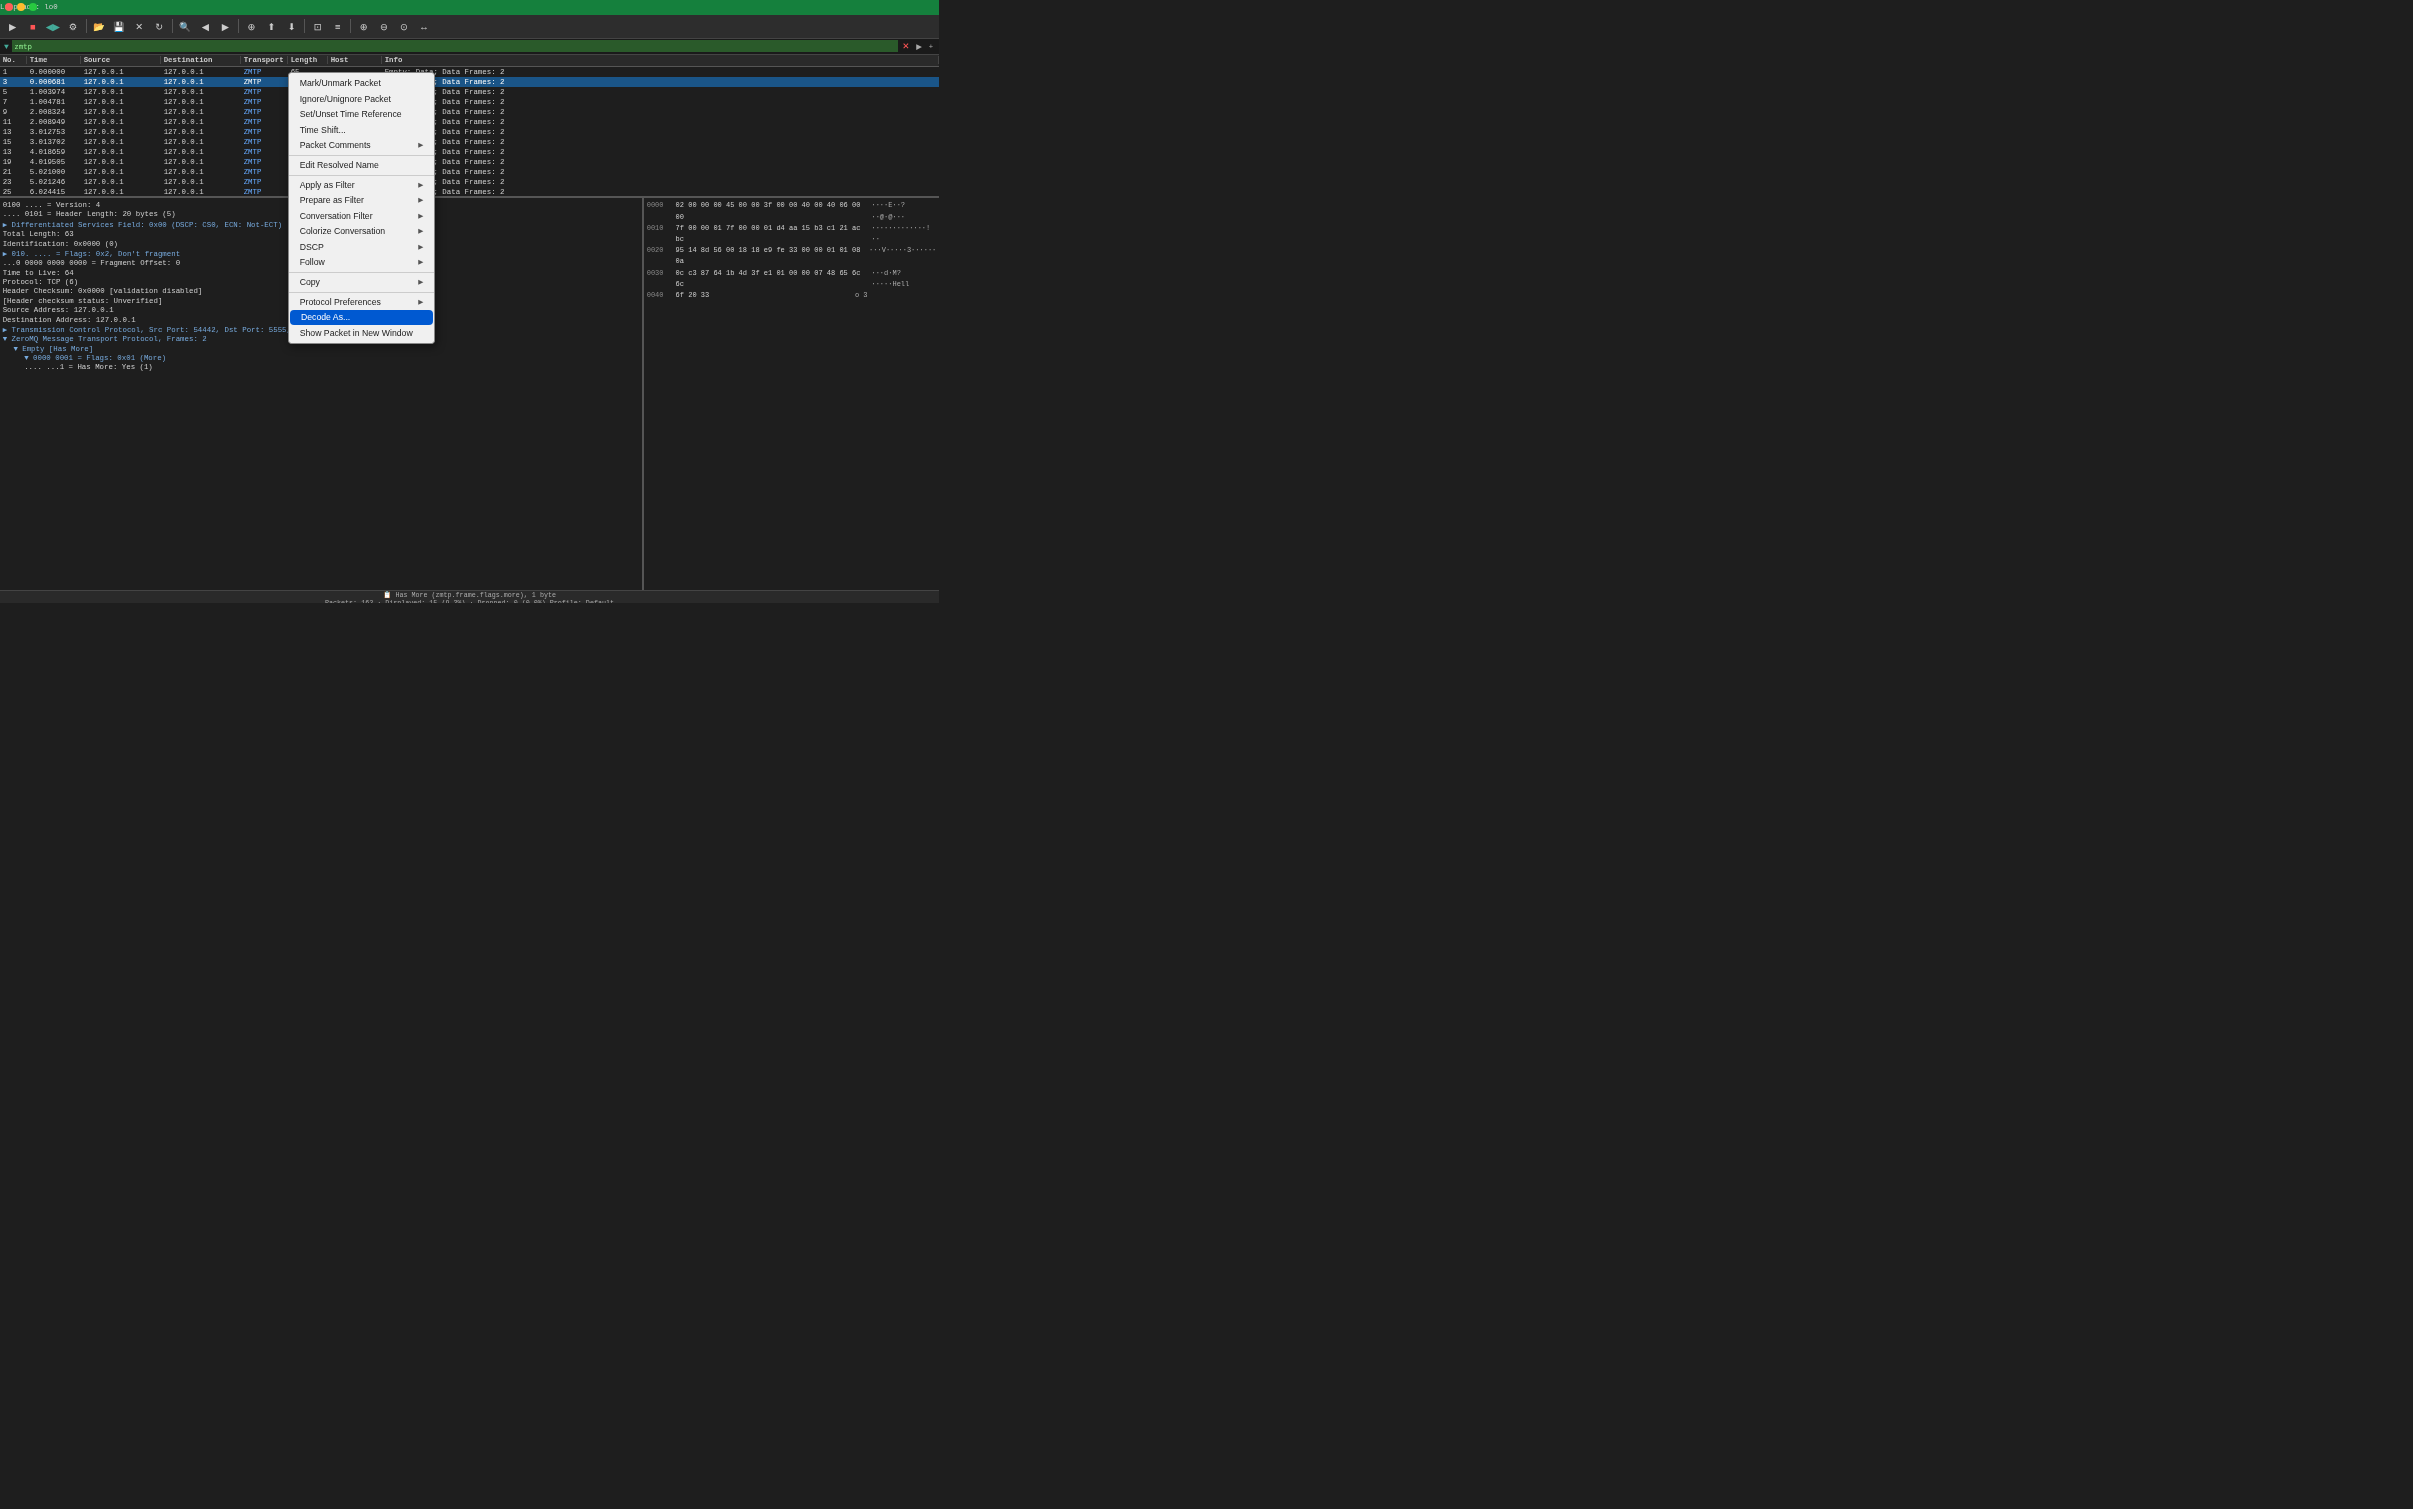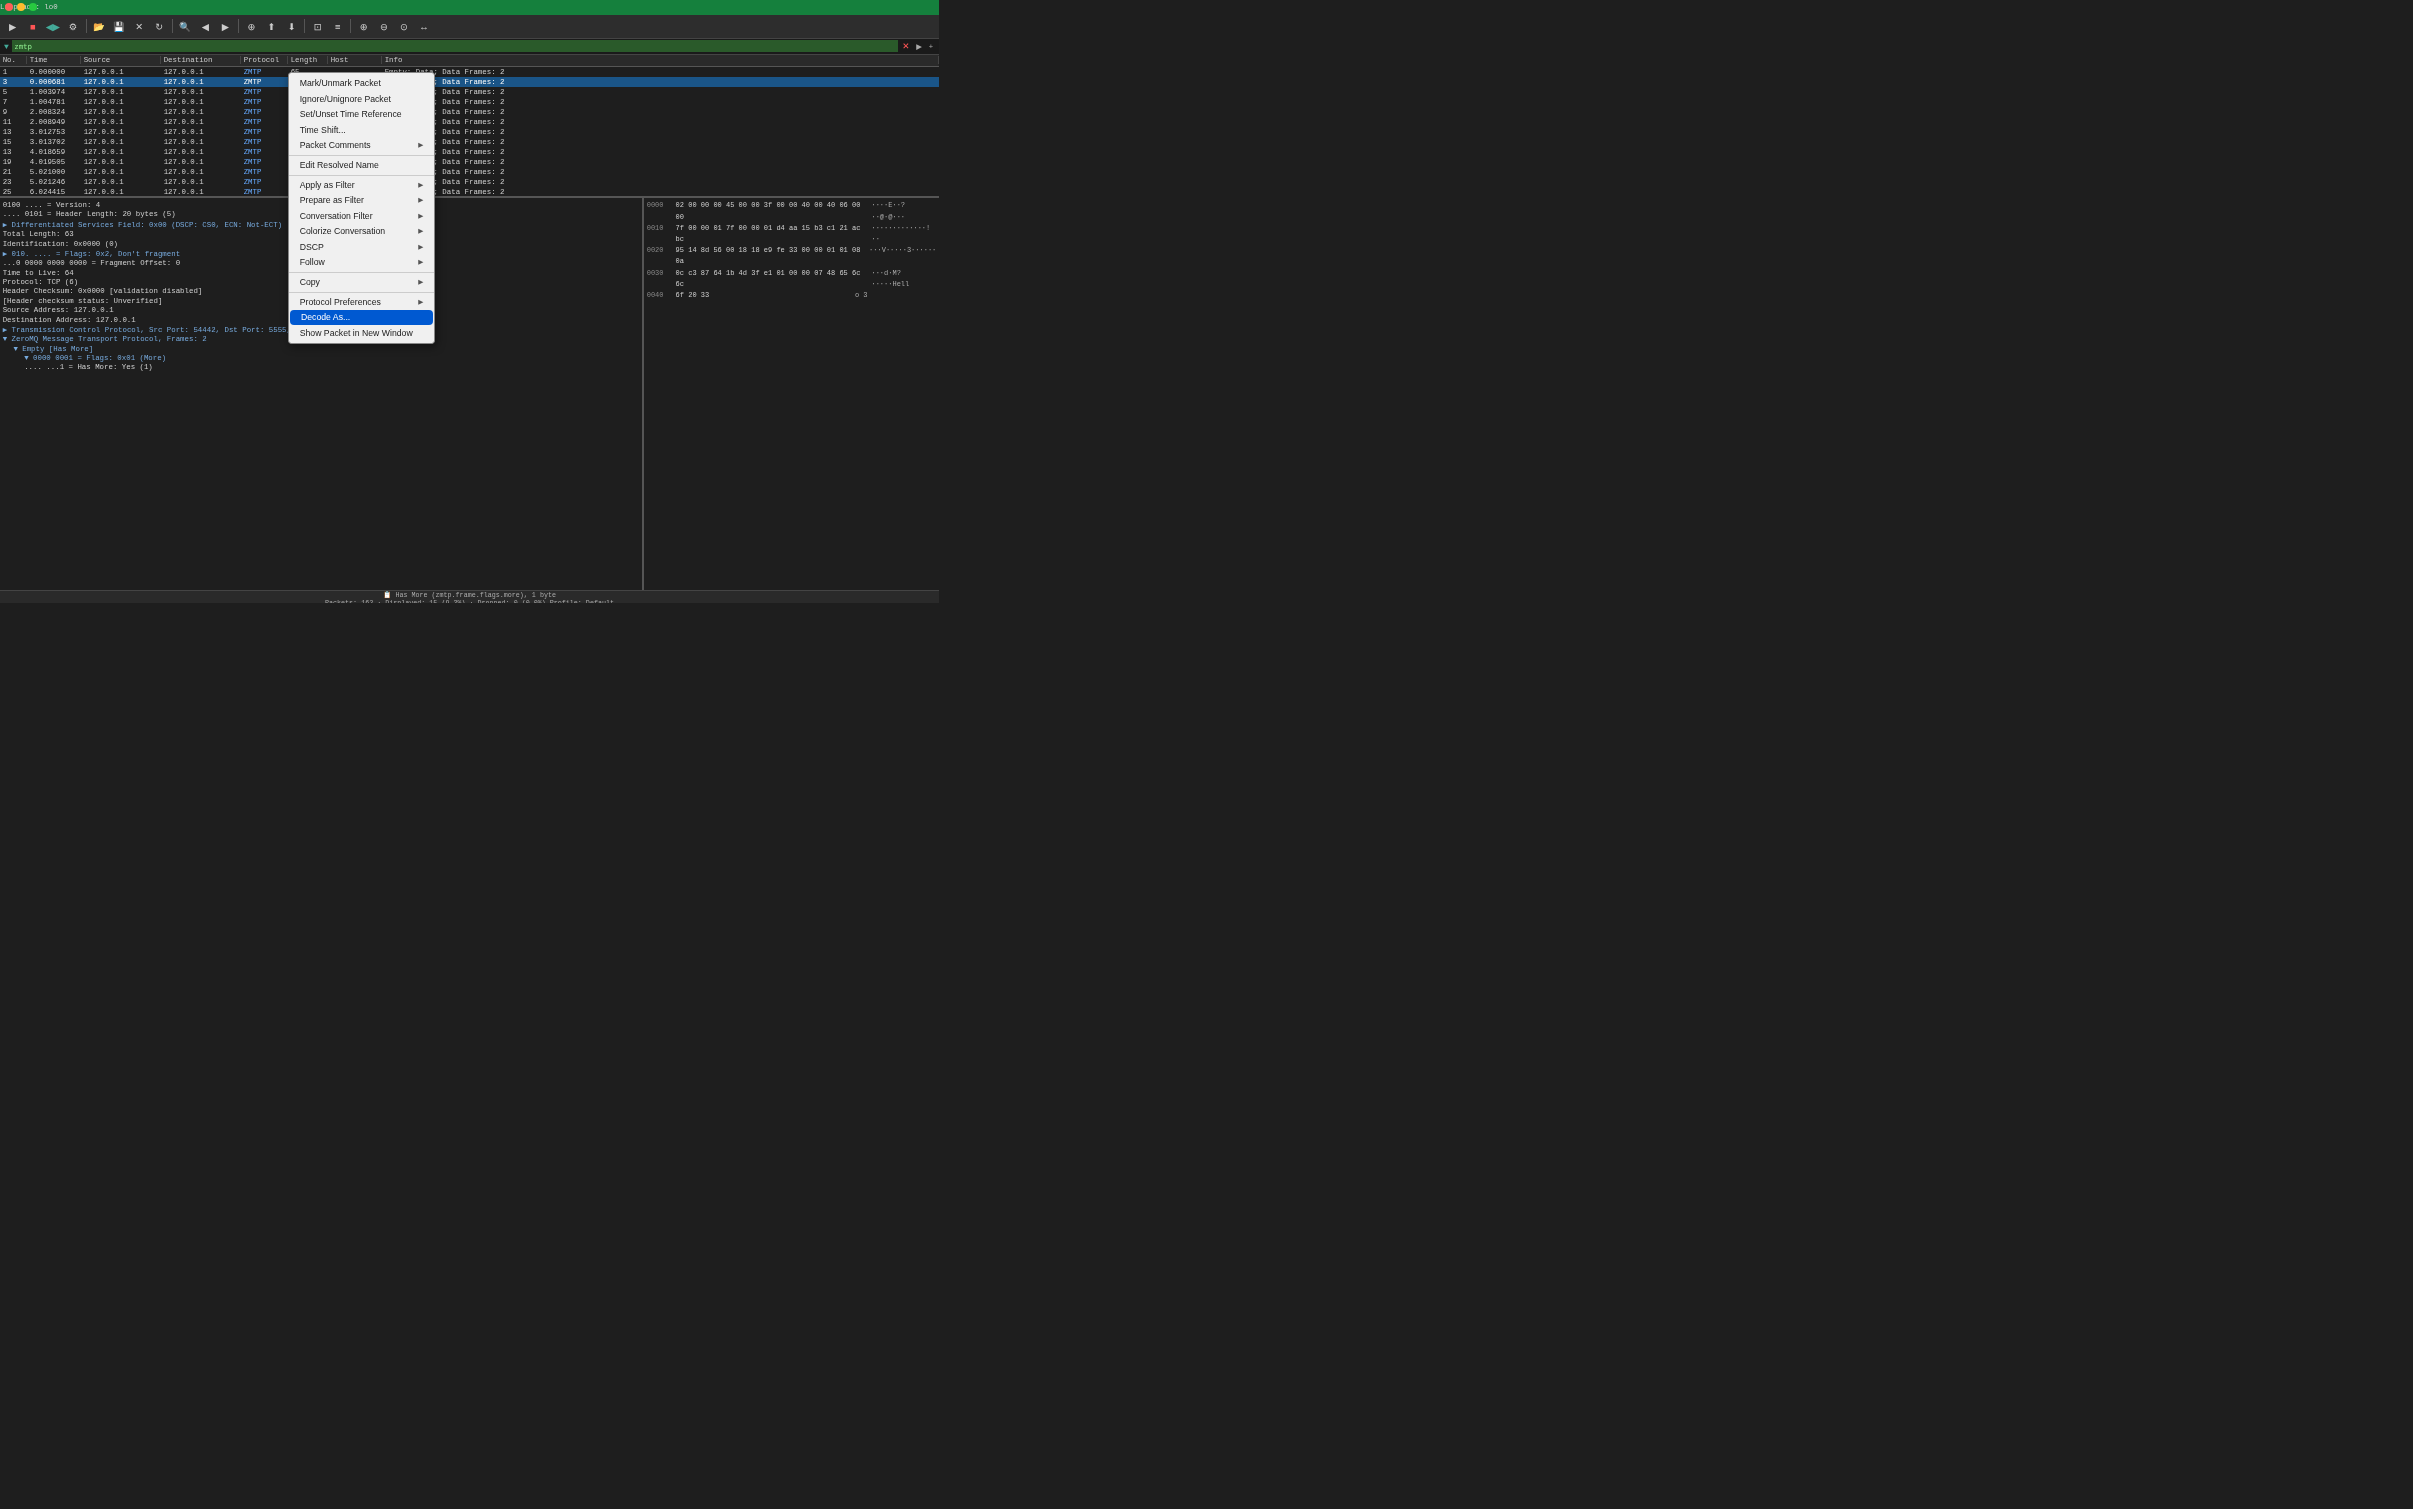--- a/index.html
+++ b/index.html
@@ -90,20 +90,21 @@
       overflow: hidden;
       position: relative;
     }
     #packet-header {
       display: grid;
       grid-template-columns: 27px 54px 80px 80px 47px 40px 54px 1fr;
       background: #2a2a2a;
       border-bottom: 0.7px solid #555;
       height: 12px;
       align-items: center;
+      font-weight: bold;
     }
     .ph-cell {
       padding: 0 2.7px;
       font-size: 7.4px;
       color: #ccc;
       border-right: 0.7px solid #444;
       white-space: nowrap;
       overflow: hidden;
     }
     .packet-row {
@@ -261,21 +262,21 @@
   <button class="filter-btn">▶</button>
   <button class="filter-btn">+</button>
 </div>
 
 <div id="packet-list">
   <div id="packet-header">
     <div class="ph-cell">No.</div>
     <div class="ph-cell">Time</div>
     <div class="ph-cell">Source</div>
     <div class="ph-cell">Destination</div>
-    <div class="ph-cell">Protocol</div>
+    <div class="ph-cell">Transport</div>
     <div class="ph-cell">Length</div>
     <div class="ph-cell">Host</div>
     <div class="ph-cell">Info</div>
   </div>
   <div id="packet-rows">
 
   <div class="packet-row">
     <div class="pr-cell">1</div>
     <div class="pr-cell">0.000000</div>
     <div class="pr-cell">127.0.0.1</div>

